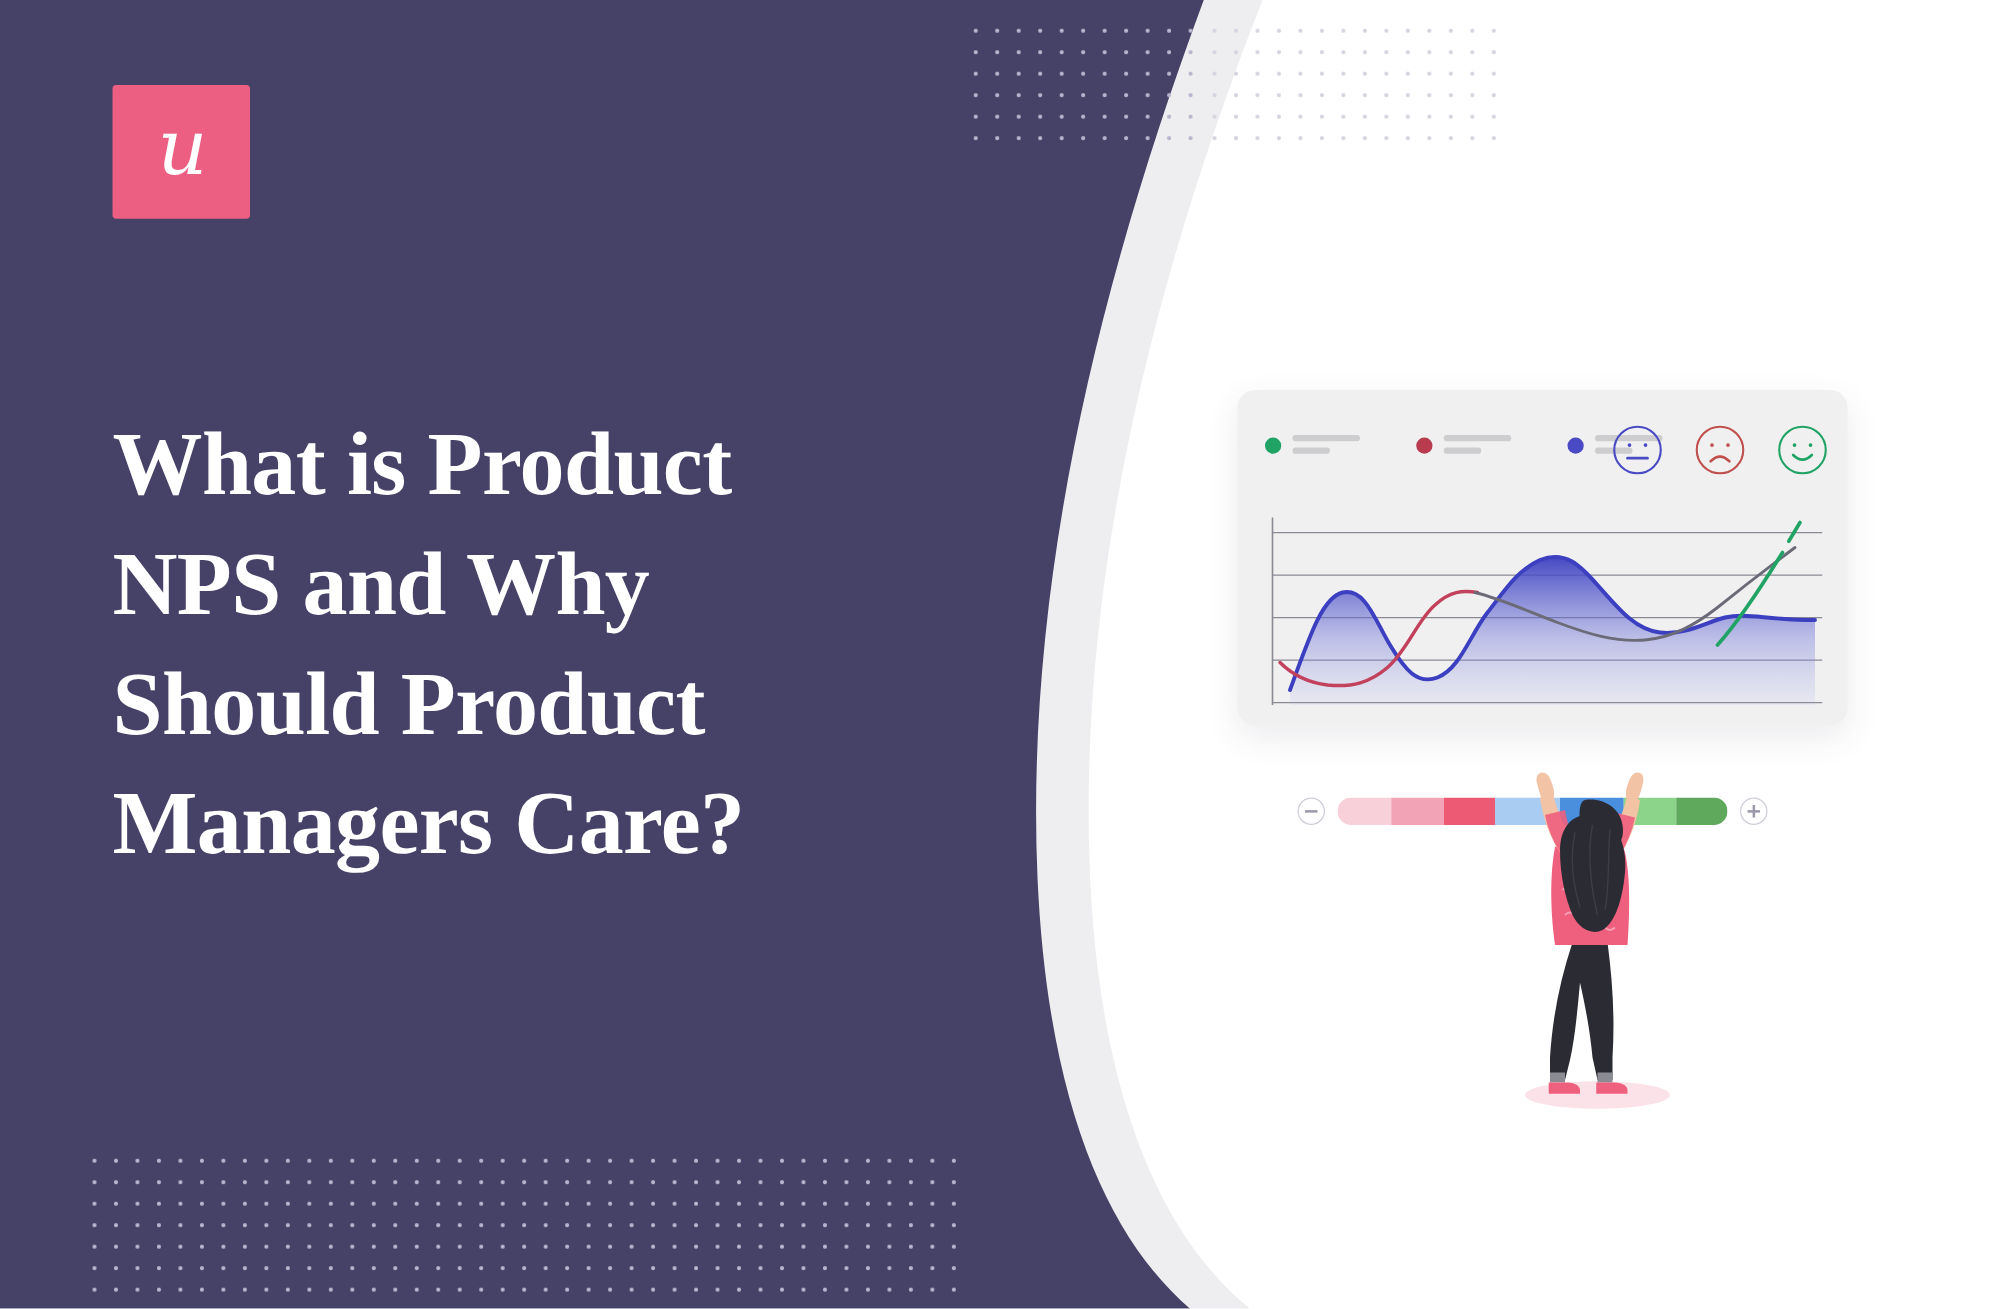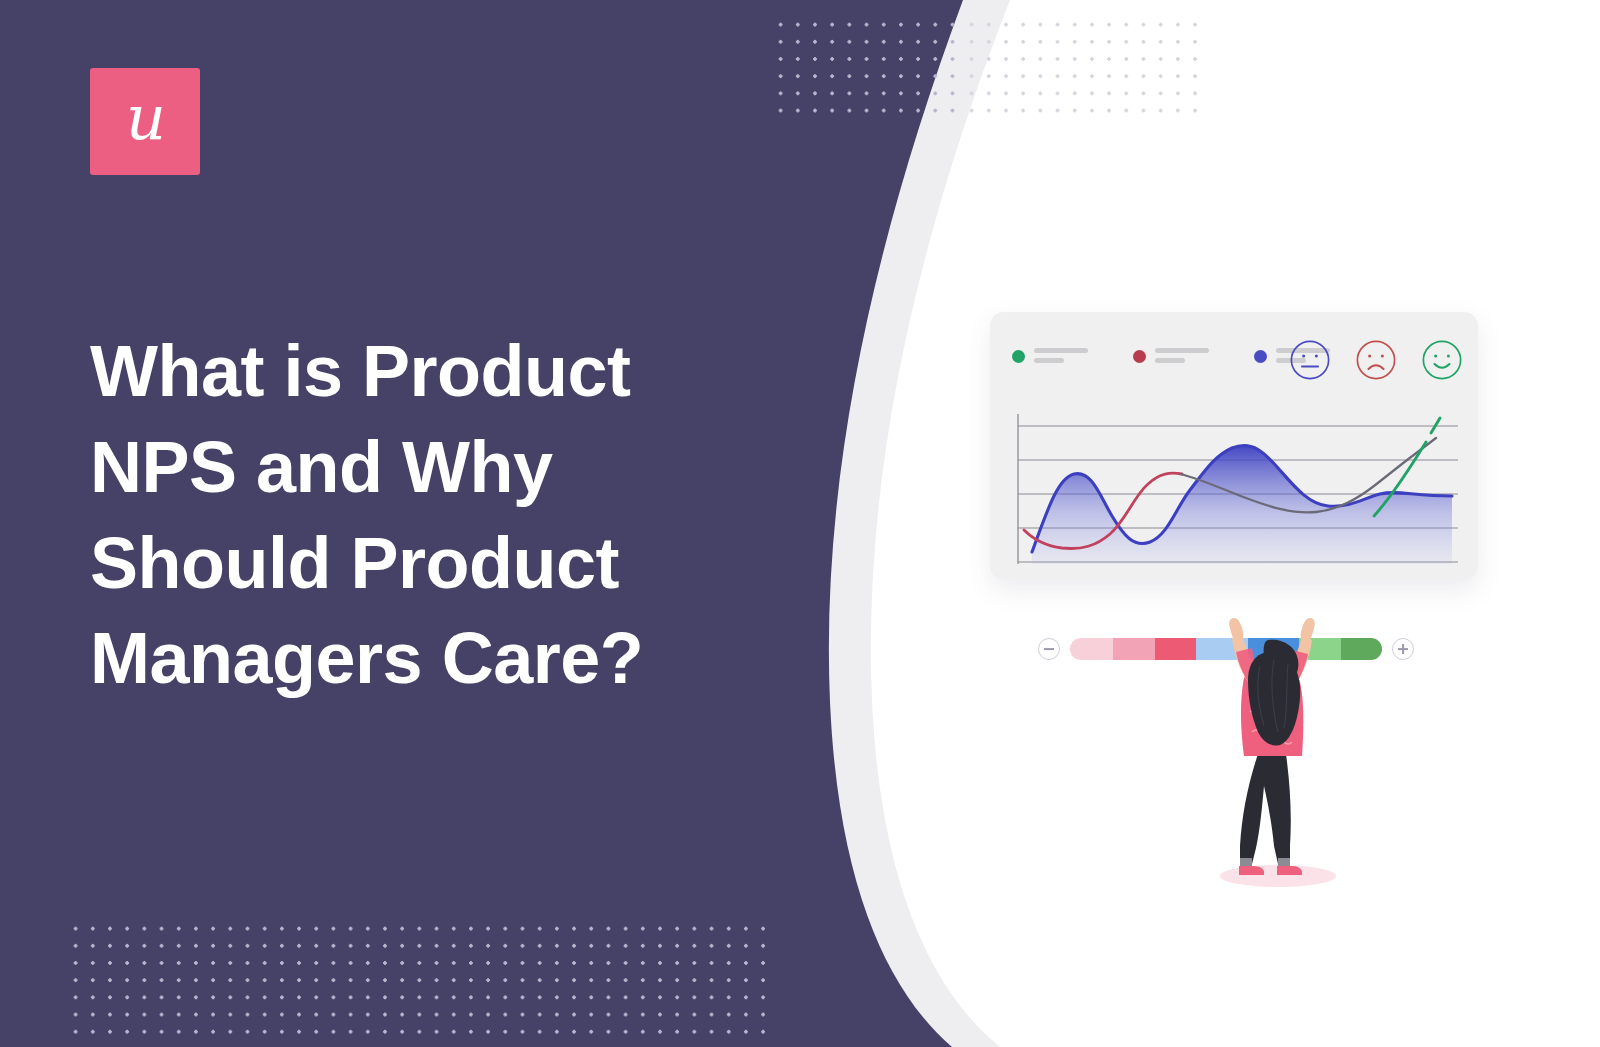--- a/index.html
+++ b/index.html
@@ -44,21 +44,21 @@
   .logo-glyph {
     color:#ffffff; font-family:"DejaVu Serif", serif; font-style:italic;
     font-size:62px; font-weight:400; line-height:1; transform:translate(1px,-4px);
   }
 
   
   .headline {
     position:absolute; left:90px; top:324px; width:640px;
     color:#ffffff; font-size:72px; line-height:1.33;
     font-weight:700; letter-spacing:-0.5px;
-    font-family:Liberation Sans, sans-serif;
+    font-family:Liberation Serif, serif;
   }
 
   
   .card {
     position:absolute; left:990px; top:312px; width:488px; height:268px;
     background:#f0f0f1; border-radius:14px;
     box-shadow:0 10px 26px rgba(70,65,102,.10);
   }
   .legend { position:absolute; left:22px; top:36px; display:flex; gap:45px; }
   .legend-item { display:flex; align-items:flex-start; gap:9px; }

